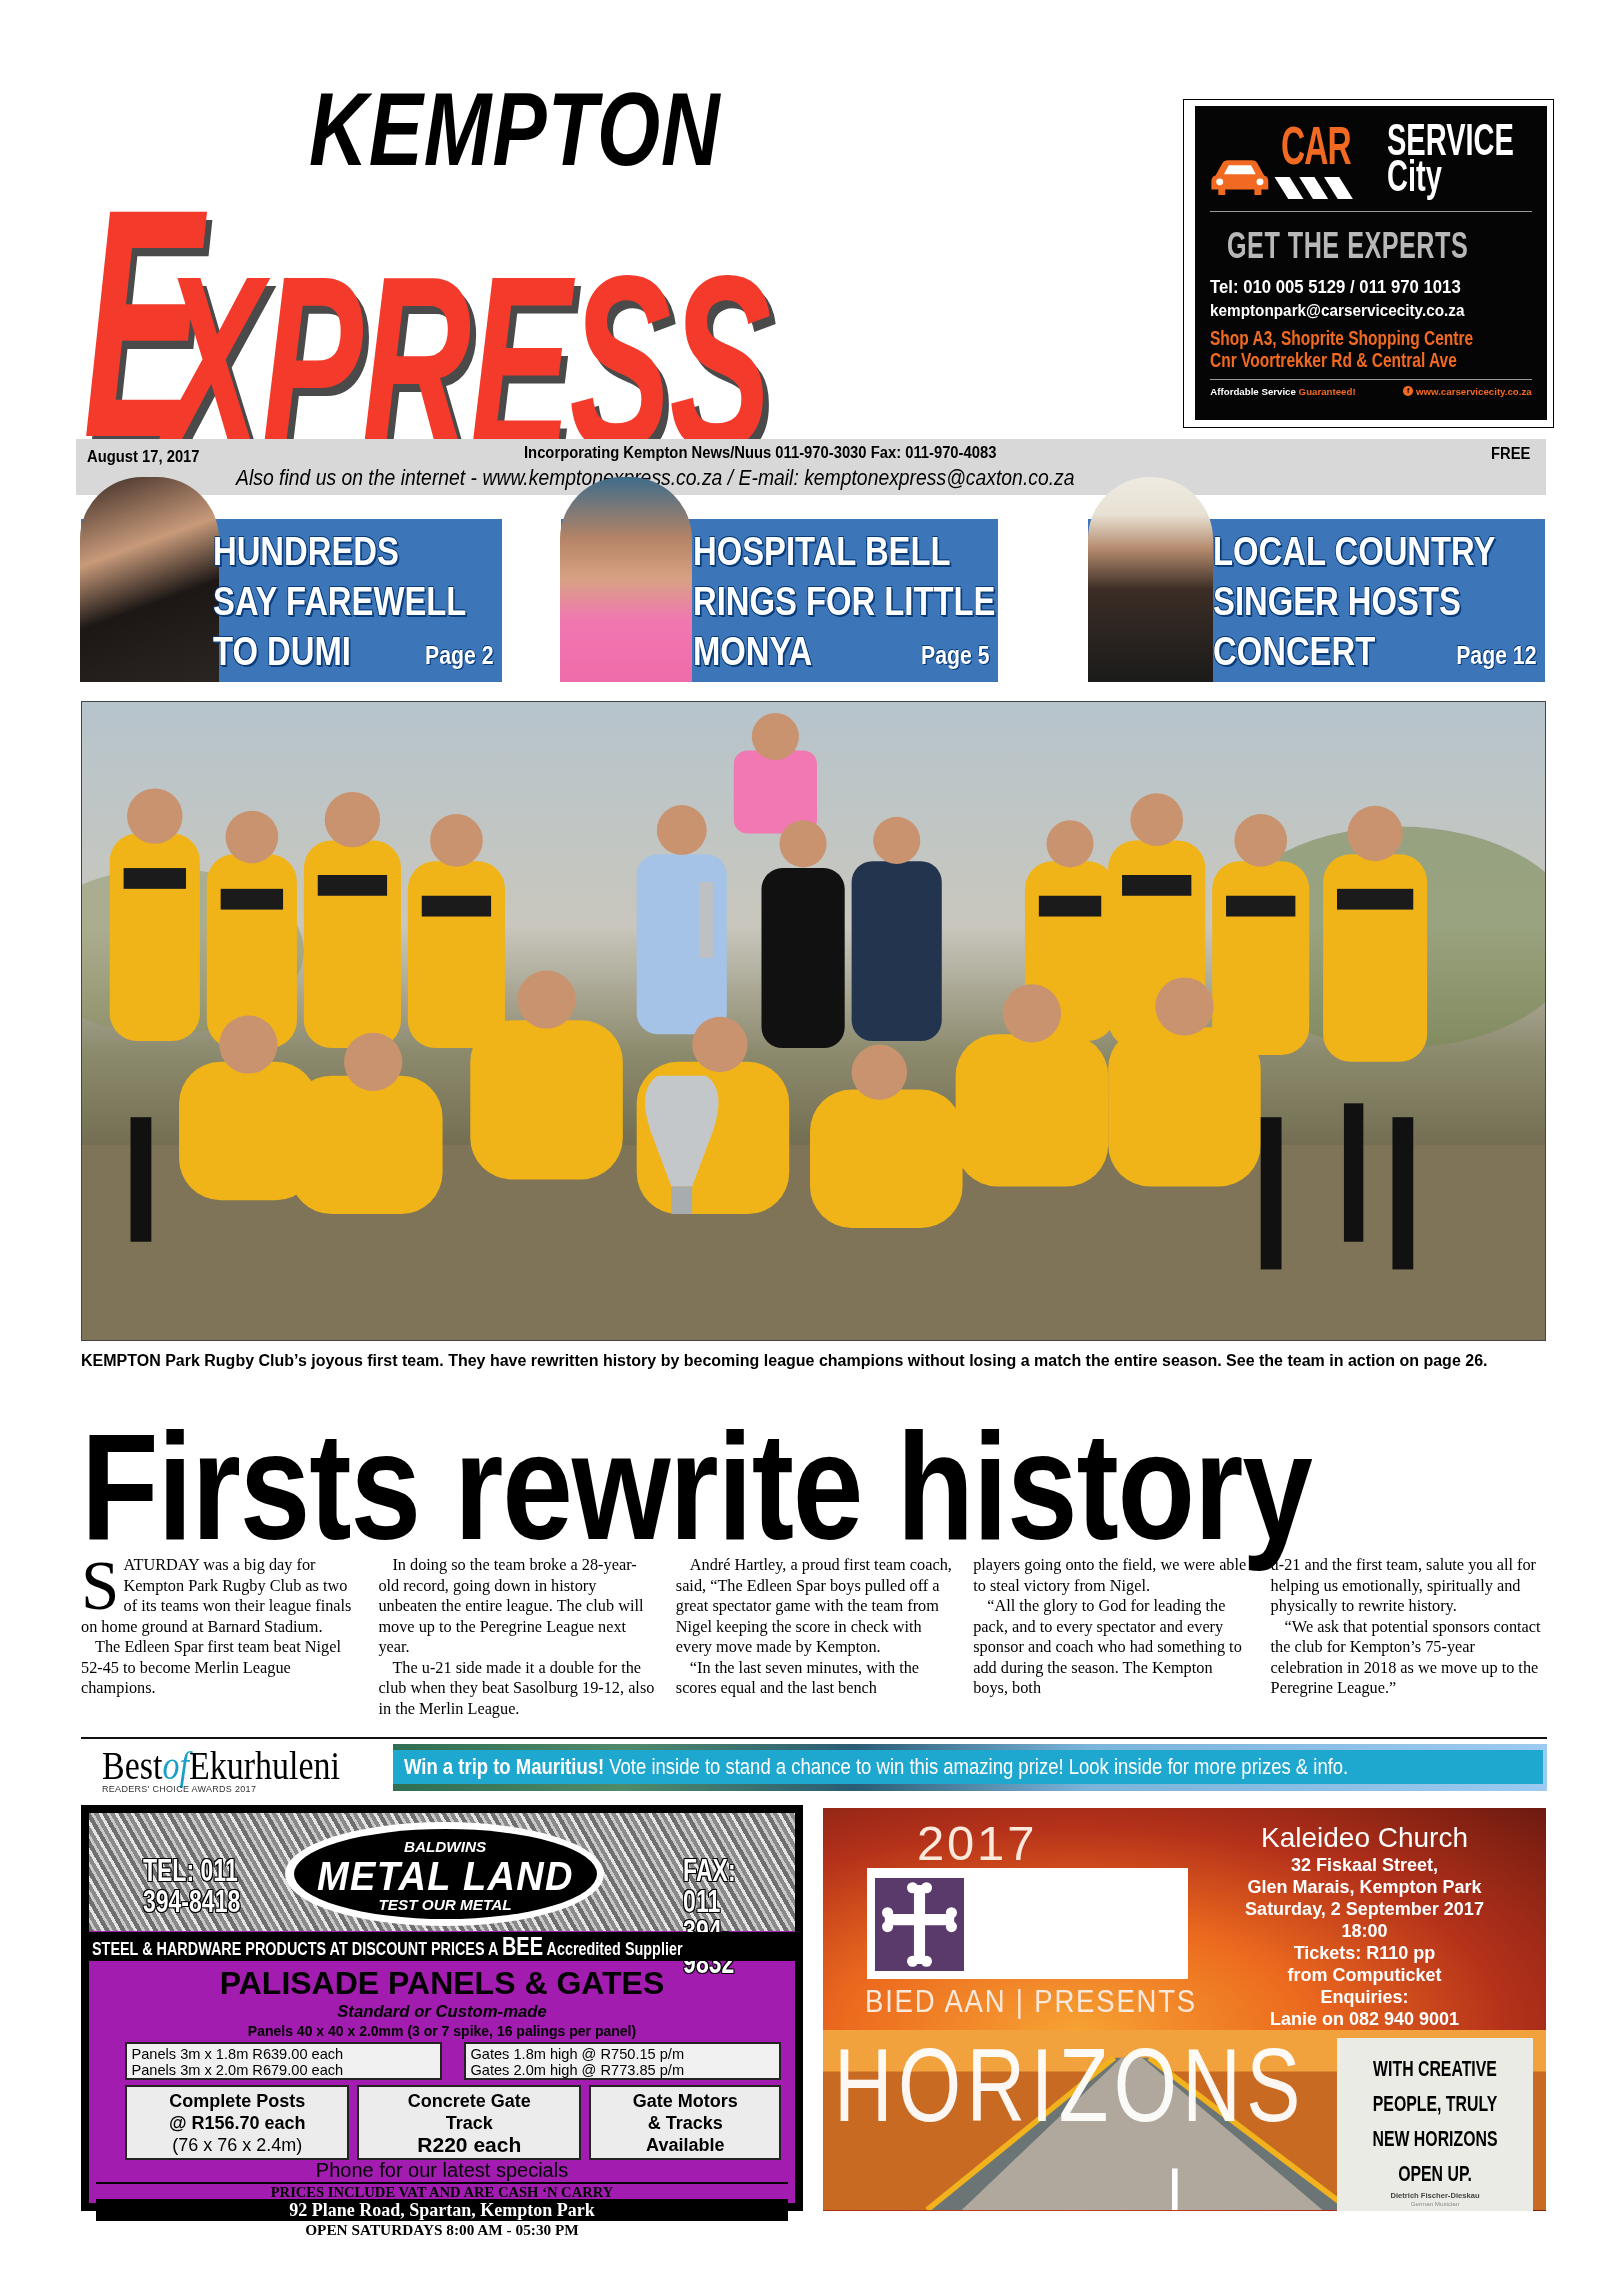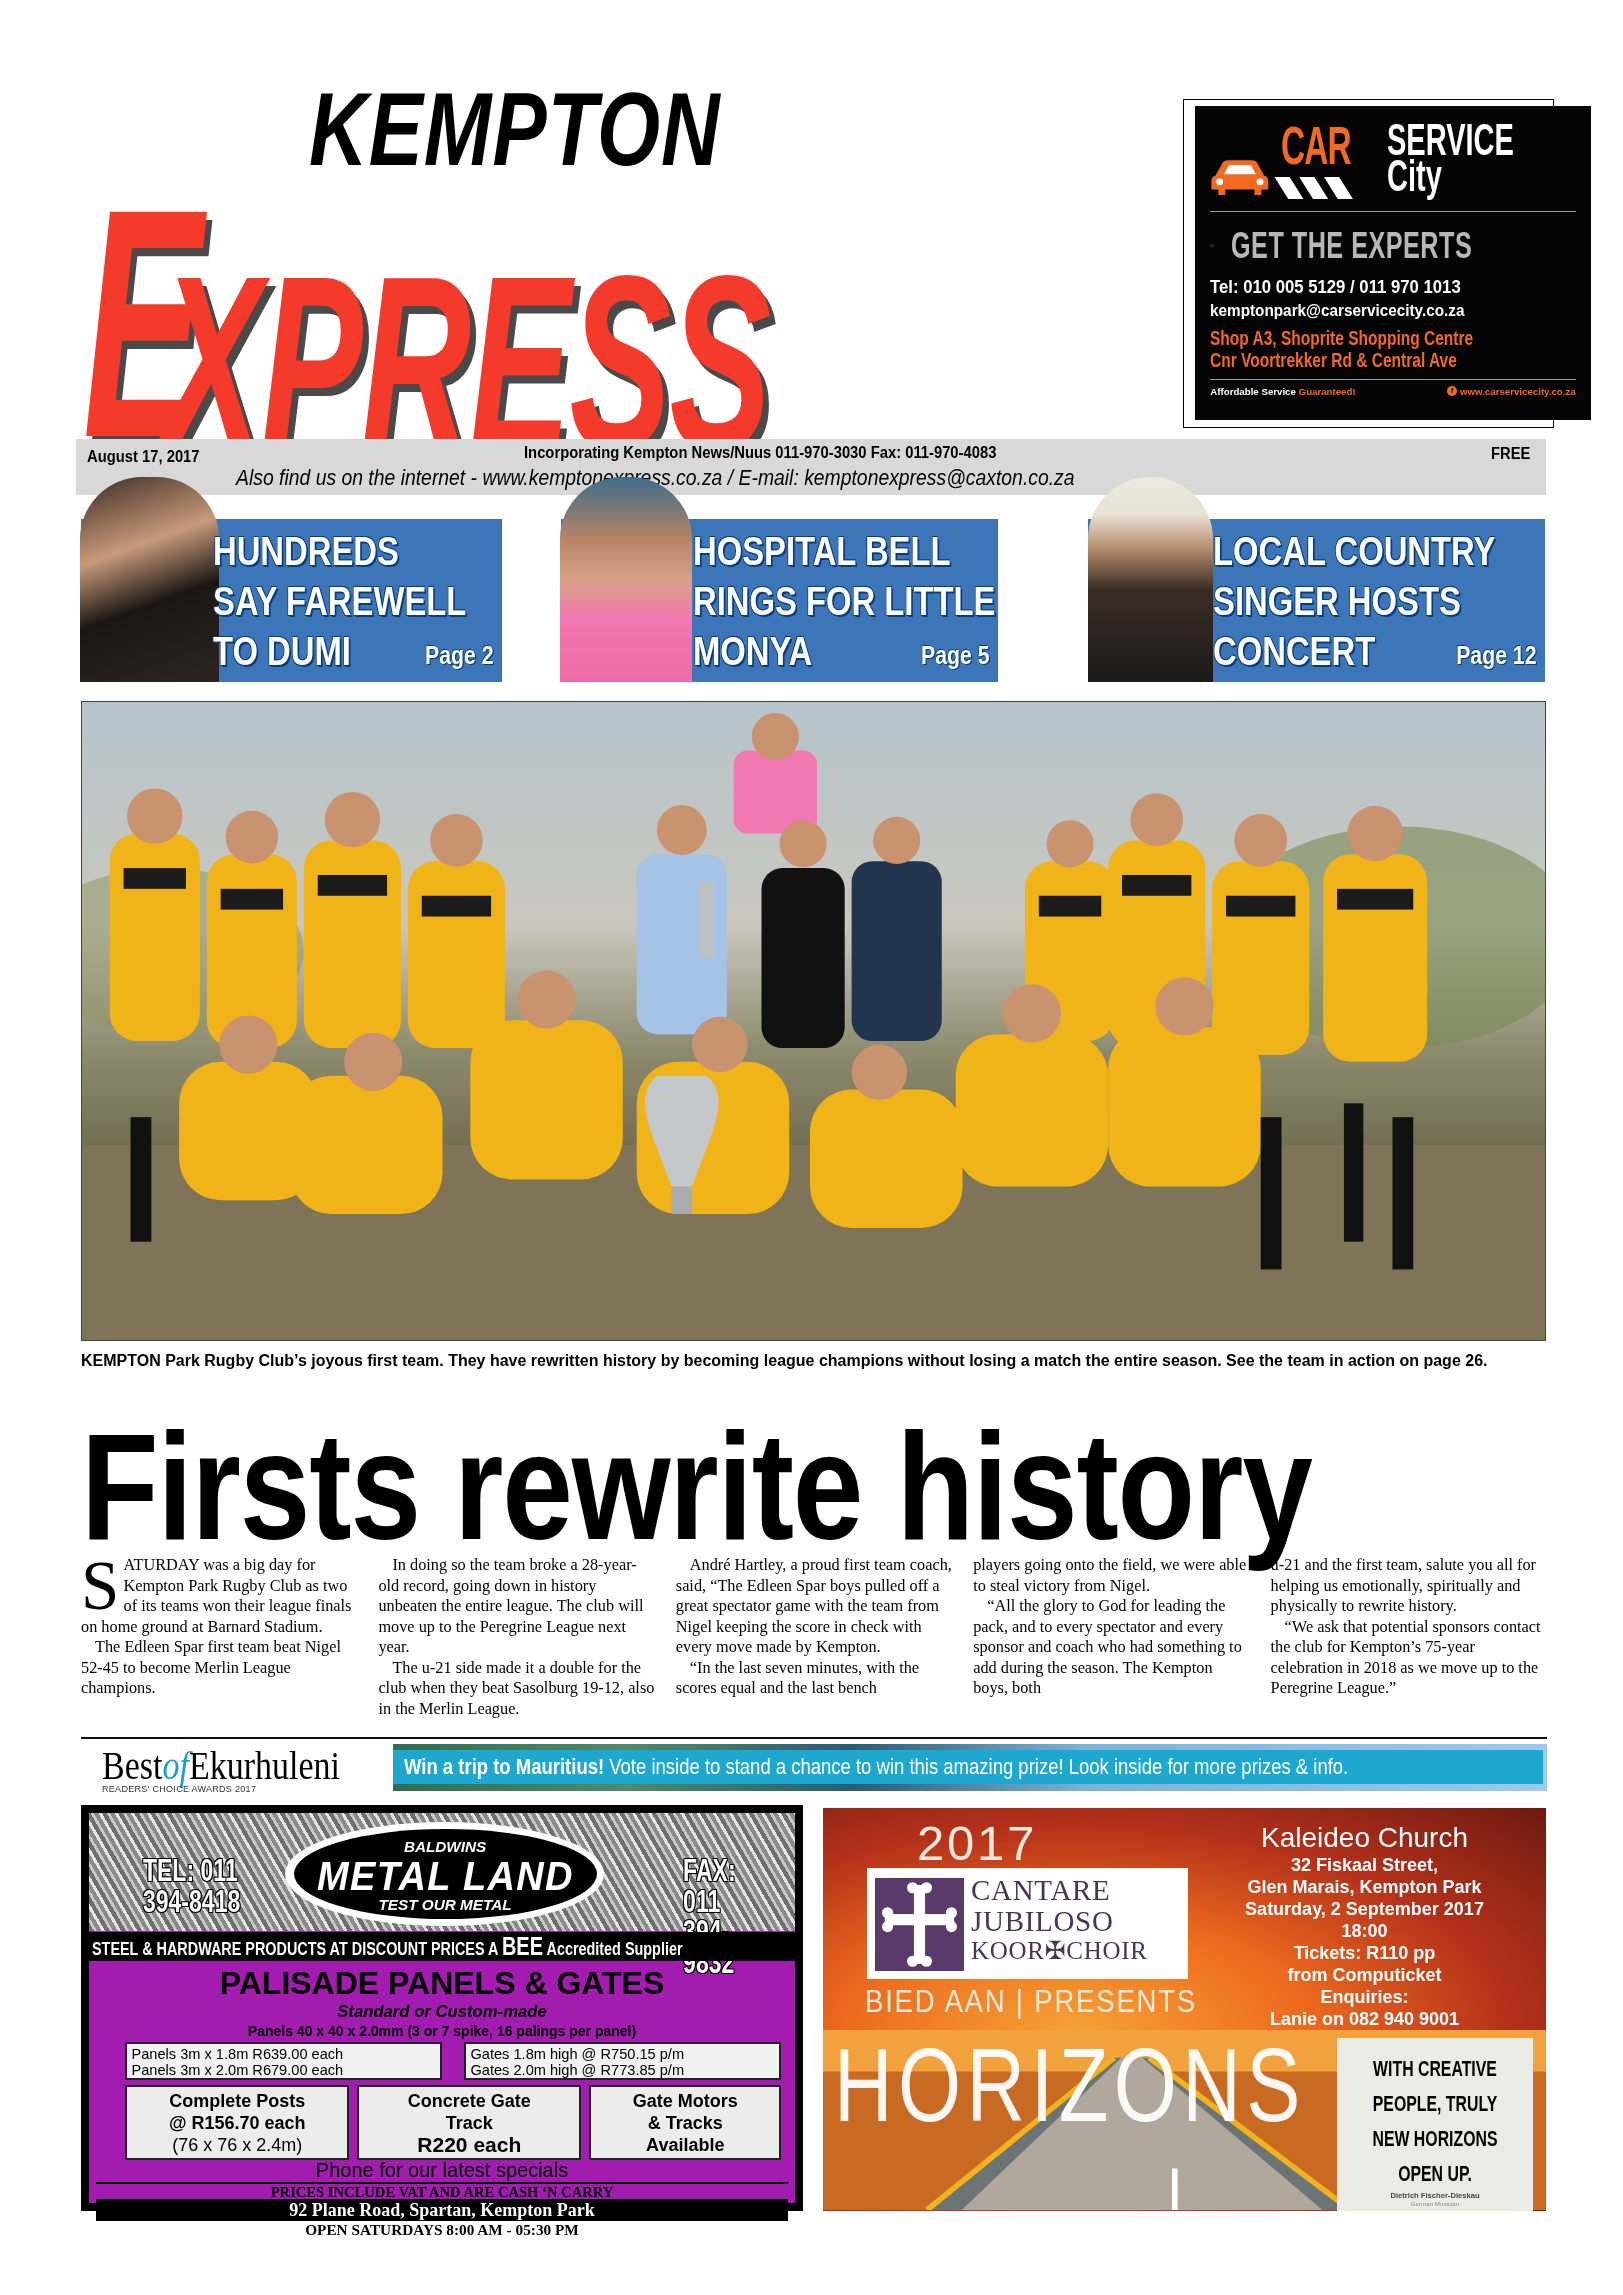--- a/index.html
+++ b/index.html
@@ -19,21 +19,21 @@
     font-family: "Liberation Sans", sans-serif; font-weight: 900; font-style: italic;
     color: #f43a2a; line-height: 1; white-space: nowrap;
     text-shadow: 9.7px 8.3px 0 #4a4a4a;
     transform-origin: left top;
   }
   .mast-express .big-e { font-size: 326px; display: inline-block; transform: scaleX(0.55); transform-origin: left bottom; margin-right: -139px; vertical-align: bottom; }
   .mast-express .rest { font-size: 246px; display: inline-block; transform: scaleX(0.62); transform-origin: left bottom; vertical-align: bottom; letter-spacing: -2.8px; }
 
   
   .car-ad-frame { position: absolute; left: 1183px; top: 99px; width: 371px; height: 329px; border: 1.4px solid #000; background: #fff; }
-  .car-ad { position: absolute; left: 11px; top: 5.6px; width: 396px; height: 314px; background: #050505; padding: 12.5px 15.3px; color: #fff; }
+  .car-ad { position: absolute; left: 11px; top: 5.6px; width: 352px; height: 314px; background: #050505; padding: 12.5px 15.3px; color: #fff; }
   .car-logo { position: relative; height: 80px; }
   .car-icon { position: absolute; left: 0; top: 38px; width: 59px; height: 42px; }
   .car-stripes { position: absolute; left: 64px; top: 59px; width: 80px; height: 22px; }
   .car-word { position: absolute; left: 71px; top: 0px; font-weight: 900; font-size: 54px; color: #f26a21; transform: scaleX(0.62); transform-origin: left top; letter-spacing: -1.4px; line-height: 1; }
   .service-word { position: absolute; left: 177px; top: 0px; font-weight: 900; font-size: 44px; color: #fff; transform: scaleX(0.66); transform-origin: left top; line-height: 1; }
   .city-word { position: absolute; left: 177px; top: 36px; font-weight: 900; font-size: 44px; color: #fff; transform: scaleX(0.66); transform-origin: left top; line-height: 1; }
   .car-hr { height: 1.4px; background: #9b9b9b; margin: 12.5px 0 14px; }
   .experts-row { display: flex; align-items: center; height: 40px; }
   .engine-icon { width: 61px; height: 40px; margin-right: 16.7px; }
   .experts-text { font-weight: 900; font-size: 36px; color: #b8b8b8; transform: scaleX(0.7); transform-origin: left center; white-space: nowrap; letter-spacing: 0.7px; }
@@ -411,25 +411,20 @@
         <circle cx="54" cy="14" r="8" fill="#fff"></circle>
           <circle cx="74" cy="14" r="8" fill="#fff"></circle>
         <circle cx="54" cy="120" r="8" fill="#fff"></circle>
           <circle cx="74" cy="120" r="8" fill="#fff"></circle>
         <circle cx="18" cy="50" r="8" fill="#fff"></circle>
           <circle cx="18" cy="70" r="8" fill="#fff"></circle>
         <circle cx="110" cy="50" r="8" fill="#fff"></circle>
           <circle cx="110" cy="70" r="8" fill="#fff"></circle>
       </svg>
     </div>
-    <div class="choir-name">
-      <div>CANTARE</div>
-      <div>JUBILOSO</div>
-      <div class="small">KOOR✠CHOIR</div>
-    </div>
   </div>
   <div class="presents">BIED AAN | PRESENTS</div>
   <div class="concert-info">
     <div class="church">Kaleideo Church</div>
     <div>32 Fiskaal Street,</div>
     <div>Glen Marais, Kempton Park</div>
     <div>Saturday, 2 September 2017</div>
     <div>18:00</div>
     <div>Tickets: R110 pp</div>
     <div>from Computicket</div>

